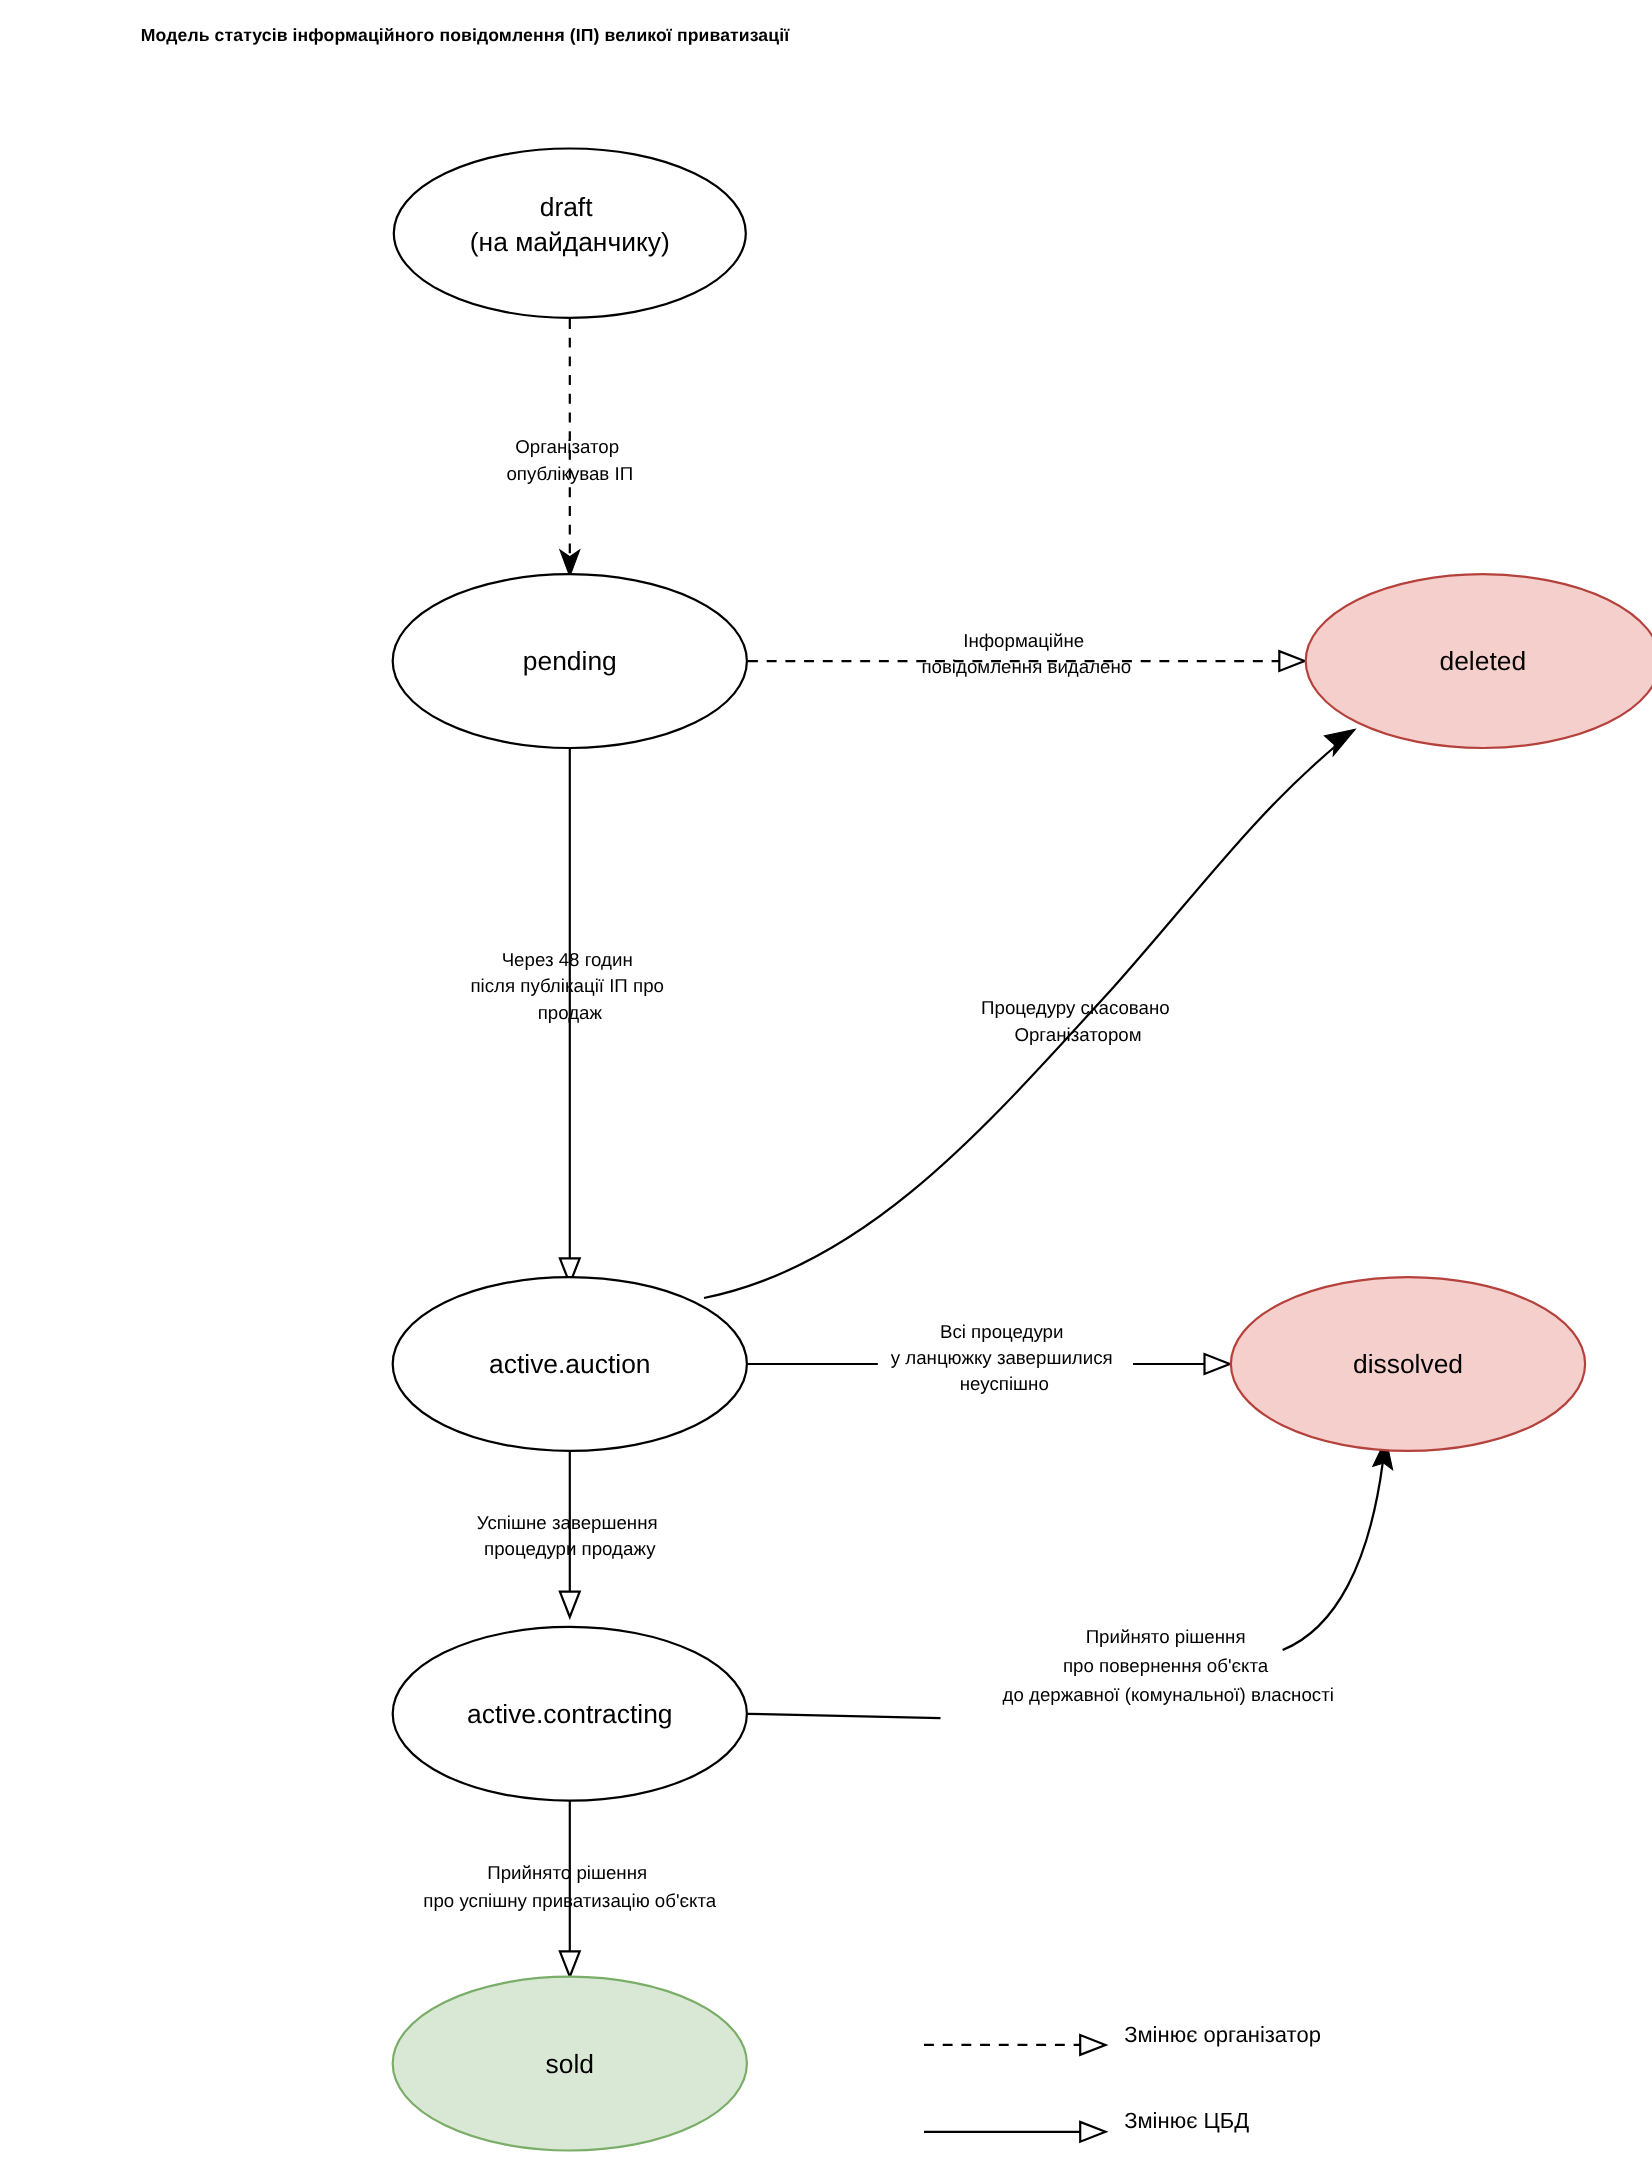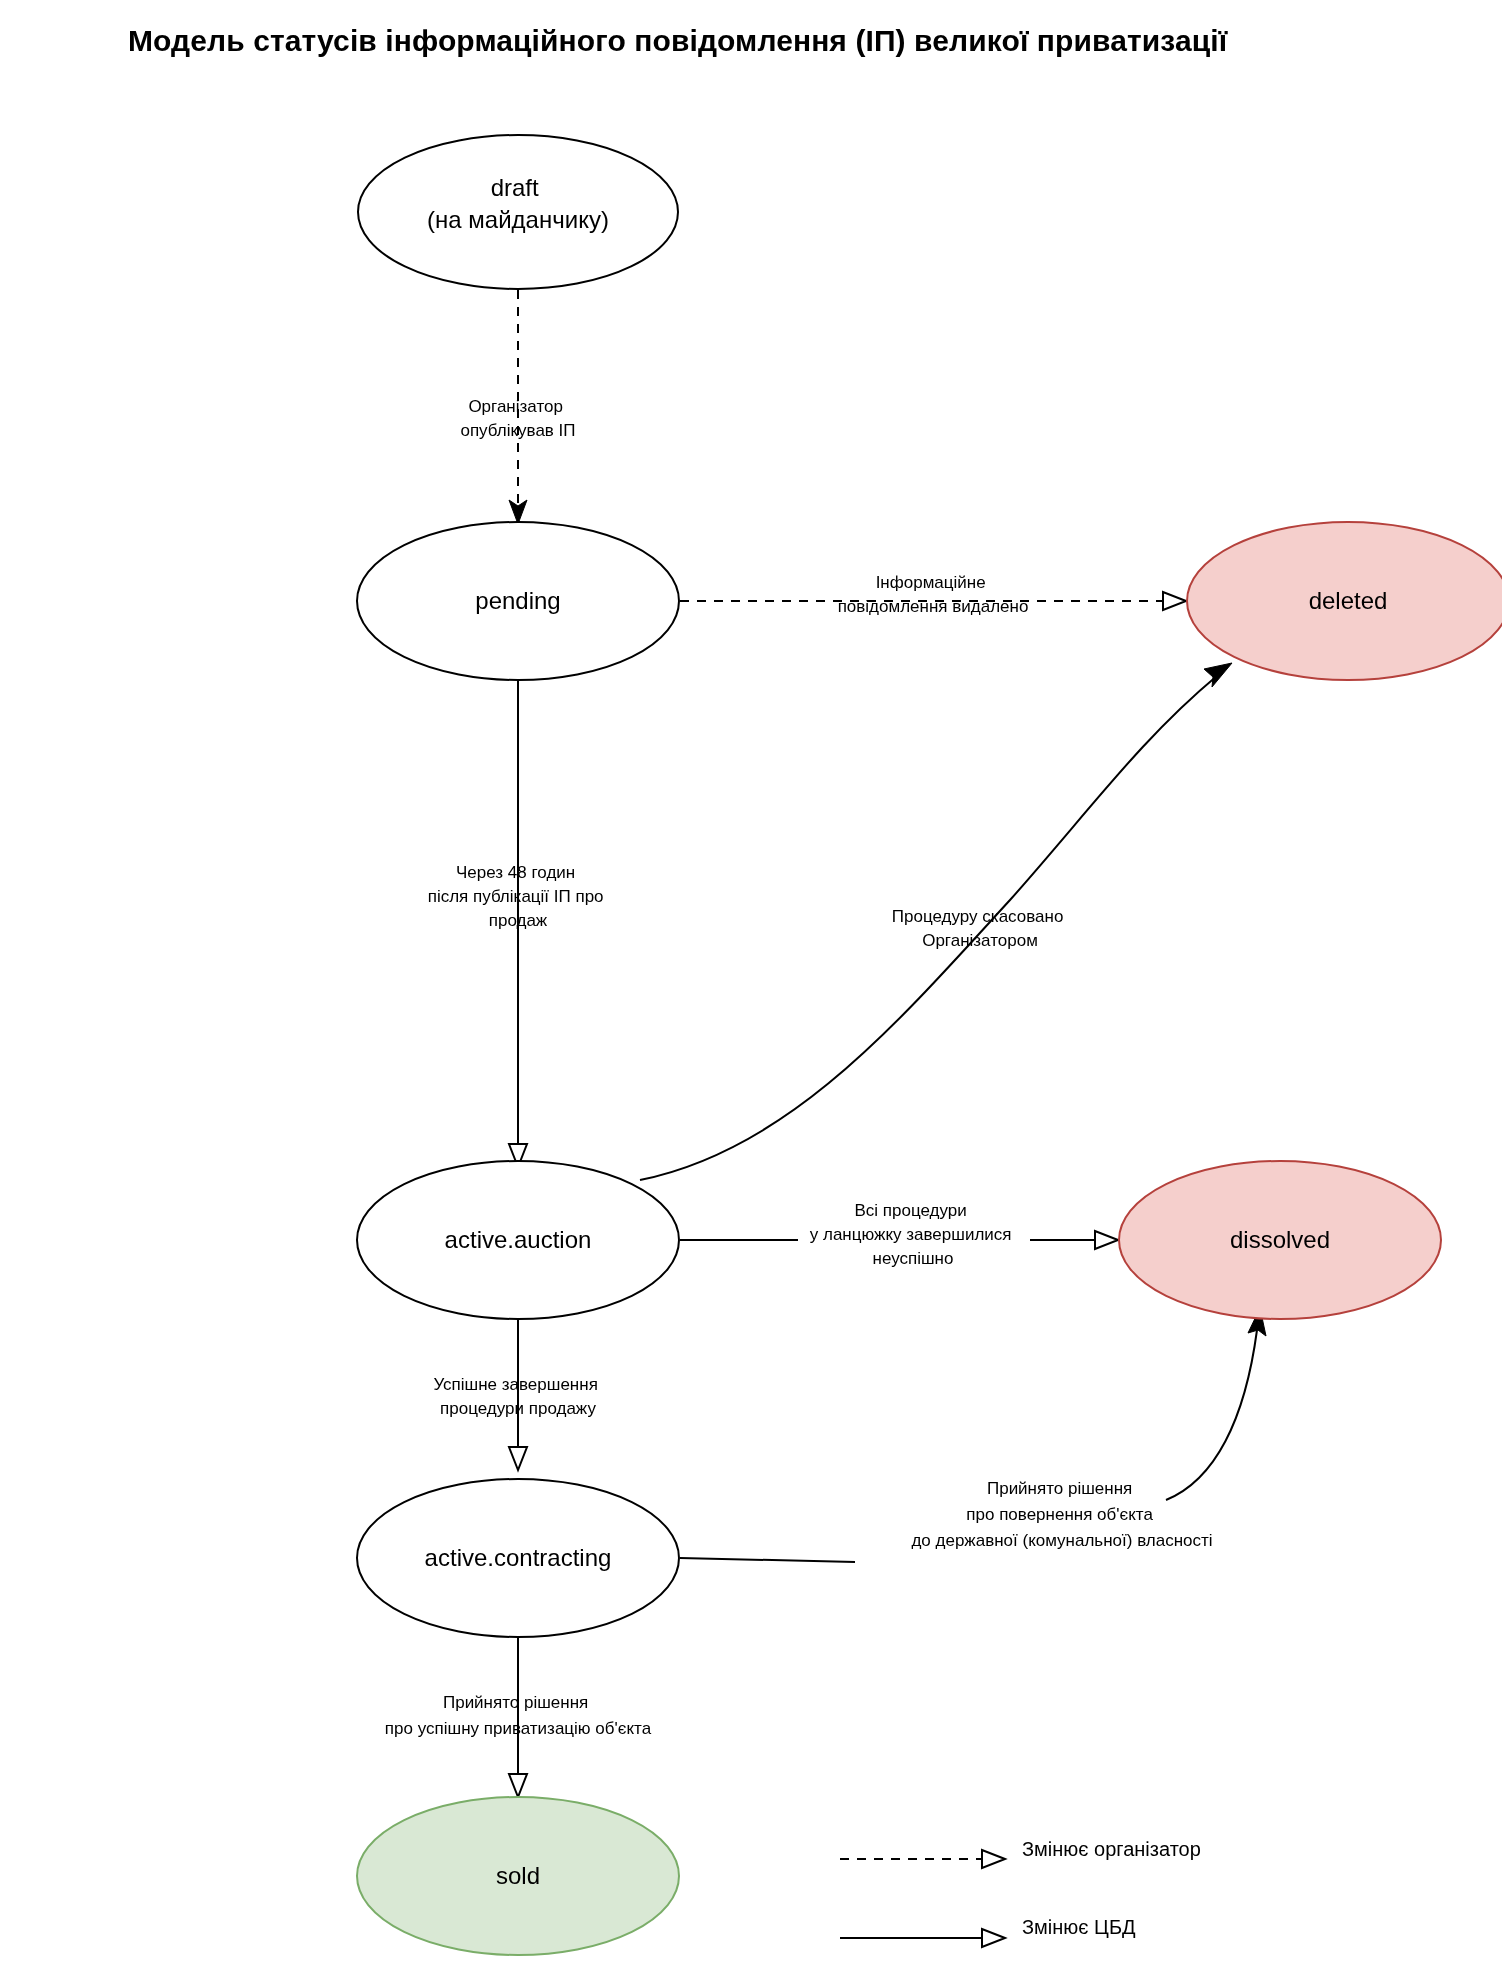--- a/index.html
+++ b/index.html
@@ -13,21 +13,21 @@
     height: 1962px;
     font-family: "Liberation Sans", sans-serif;
     color: #000000;
     overflow: hidden;
     position: relative;
   }
   #diagram-title {
     position: absolute;
     left: 128px;
     top: 24px;
-    font-size: 30px;
+    font-size: 16px;
     font-weight: bold;
     letter-spacing: 0.1px;
     white-space: nowrap;
   }
   #diagram-canvas {
     position: absolute;
     left: 0;
     top: 0;
     width: 1502px;
     height: 1962px;

